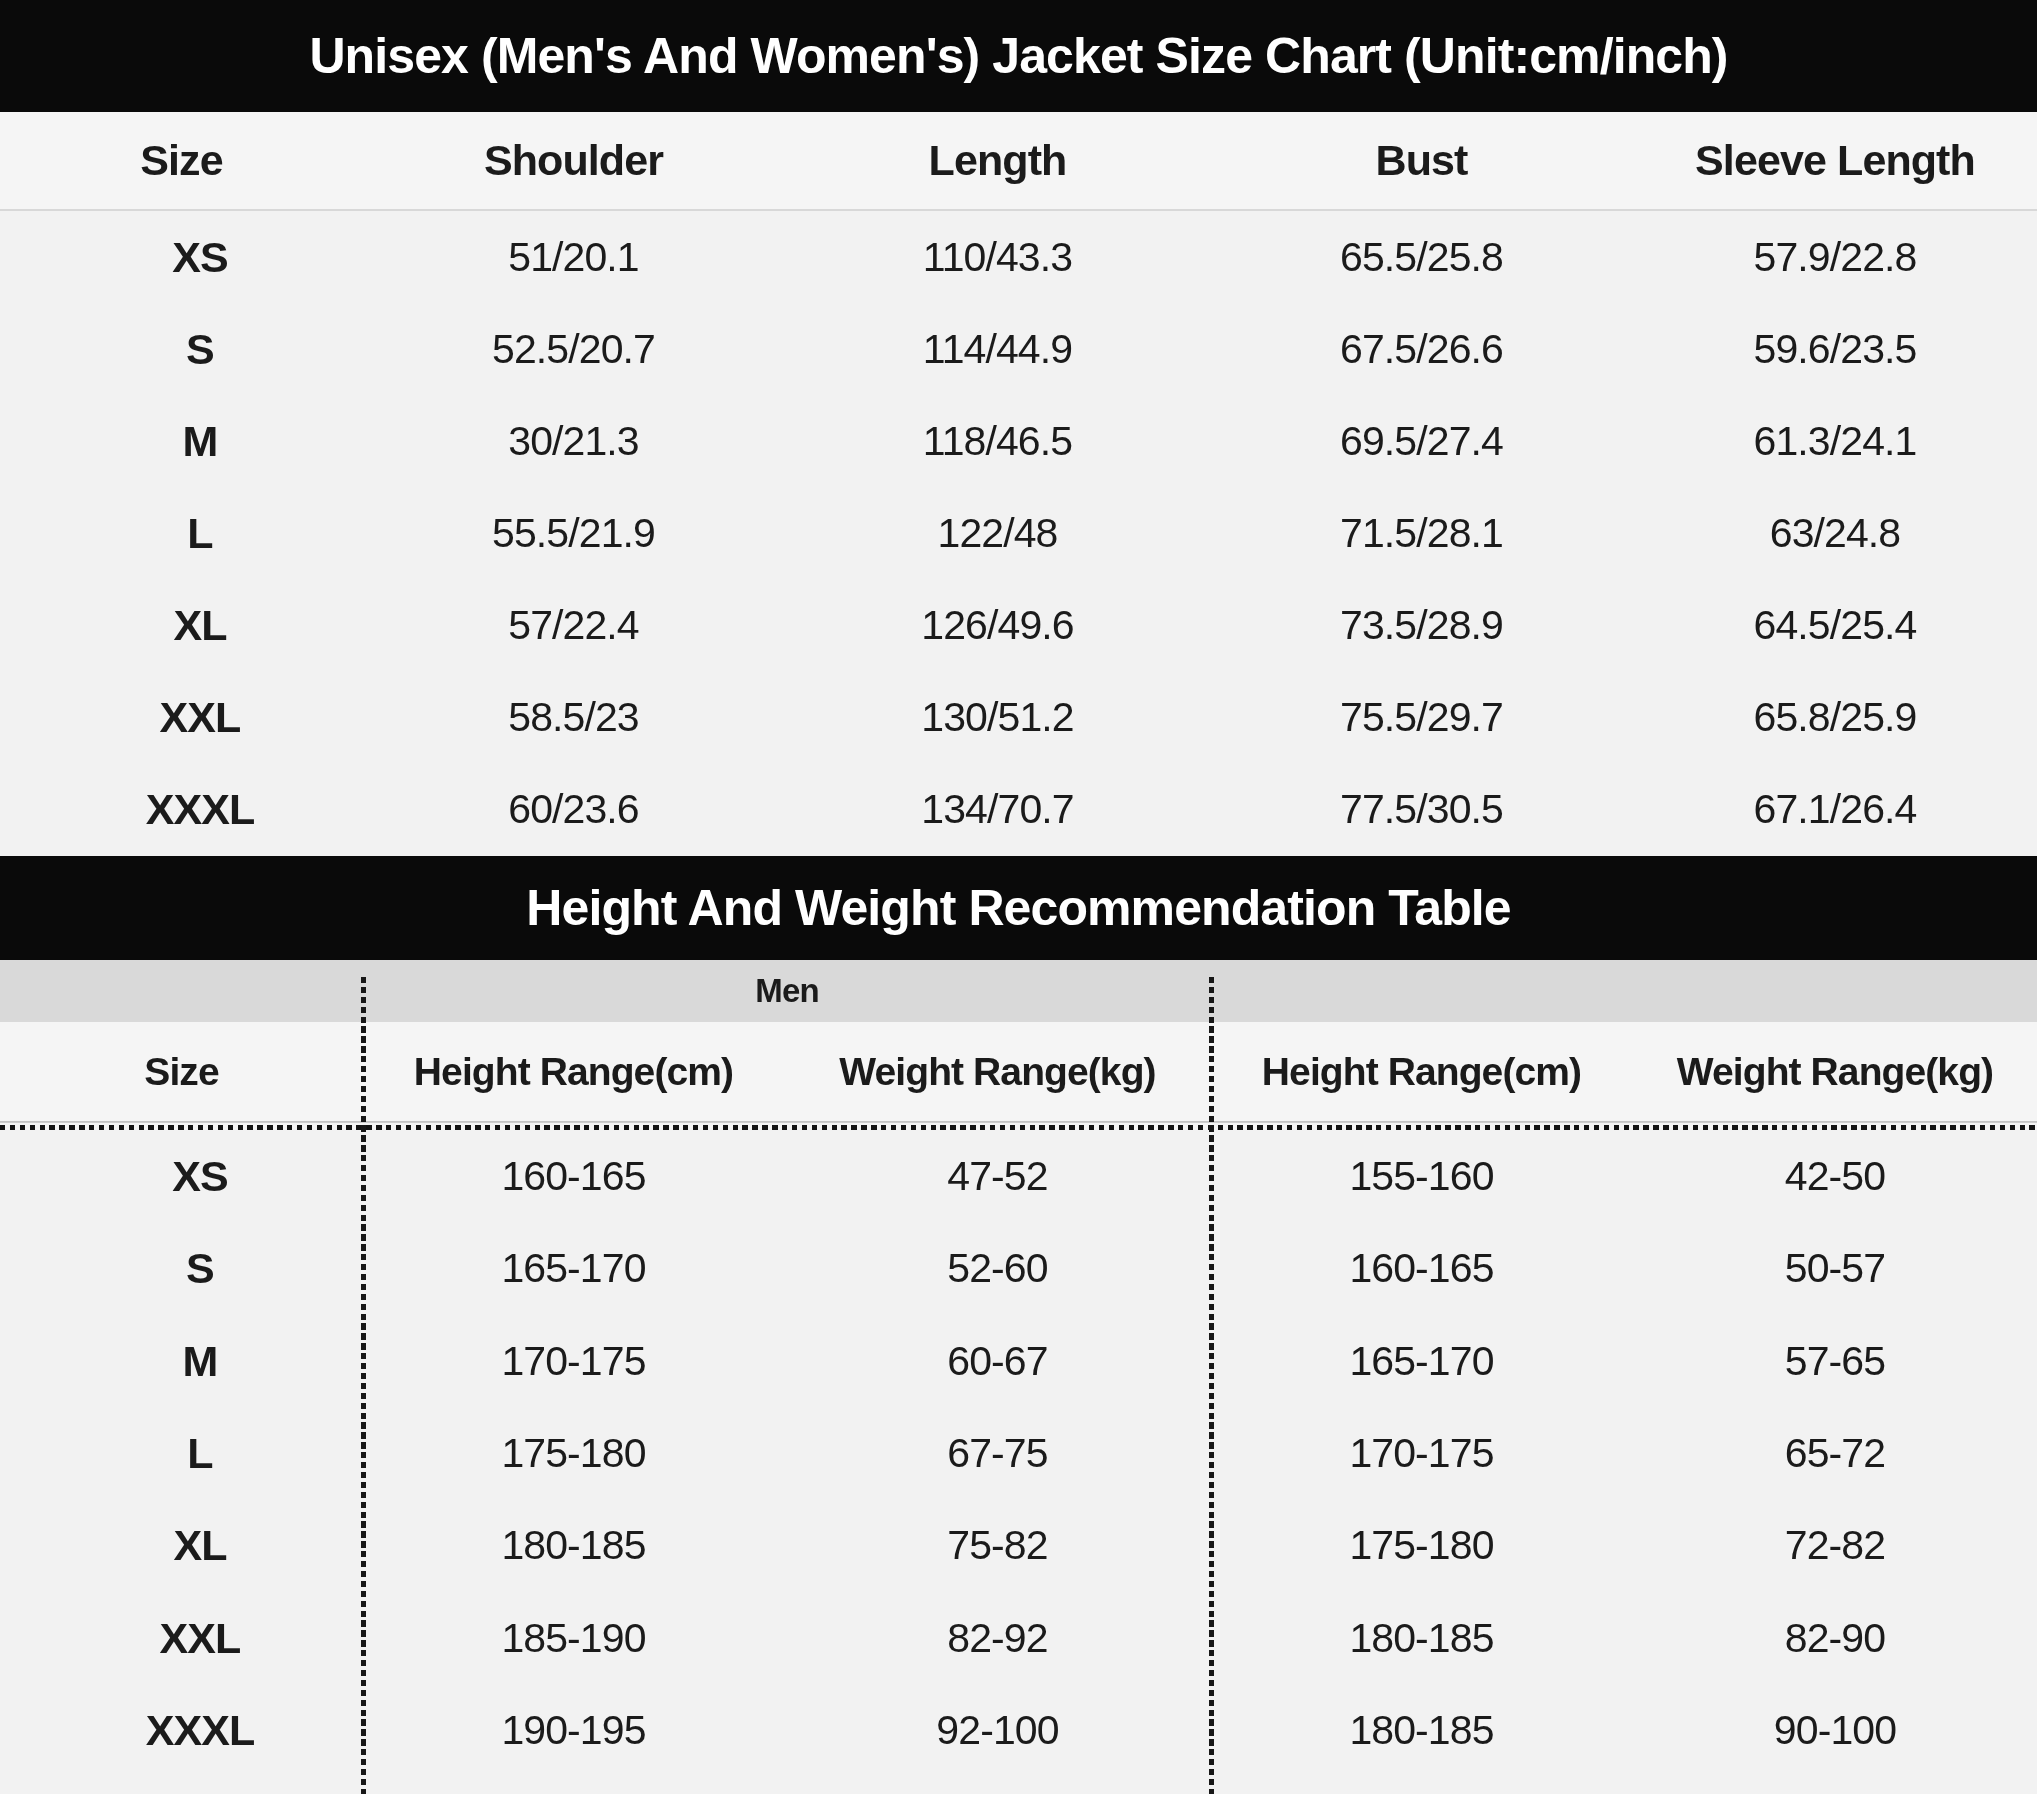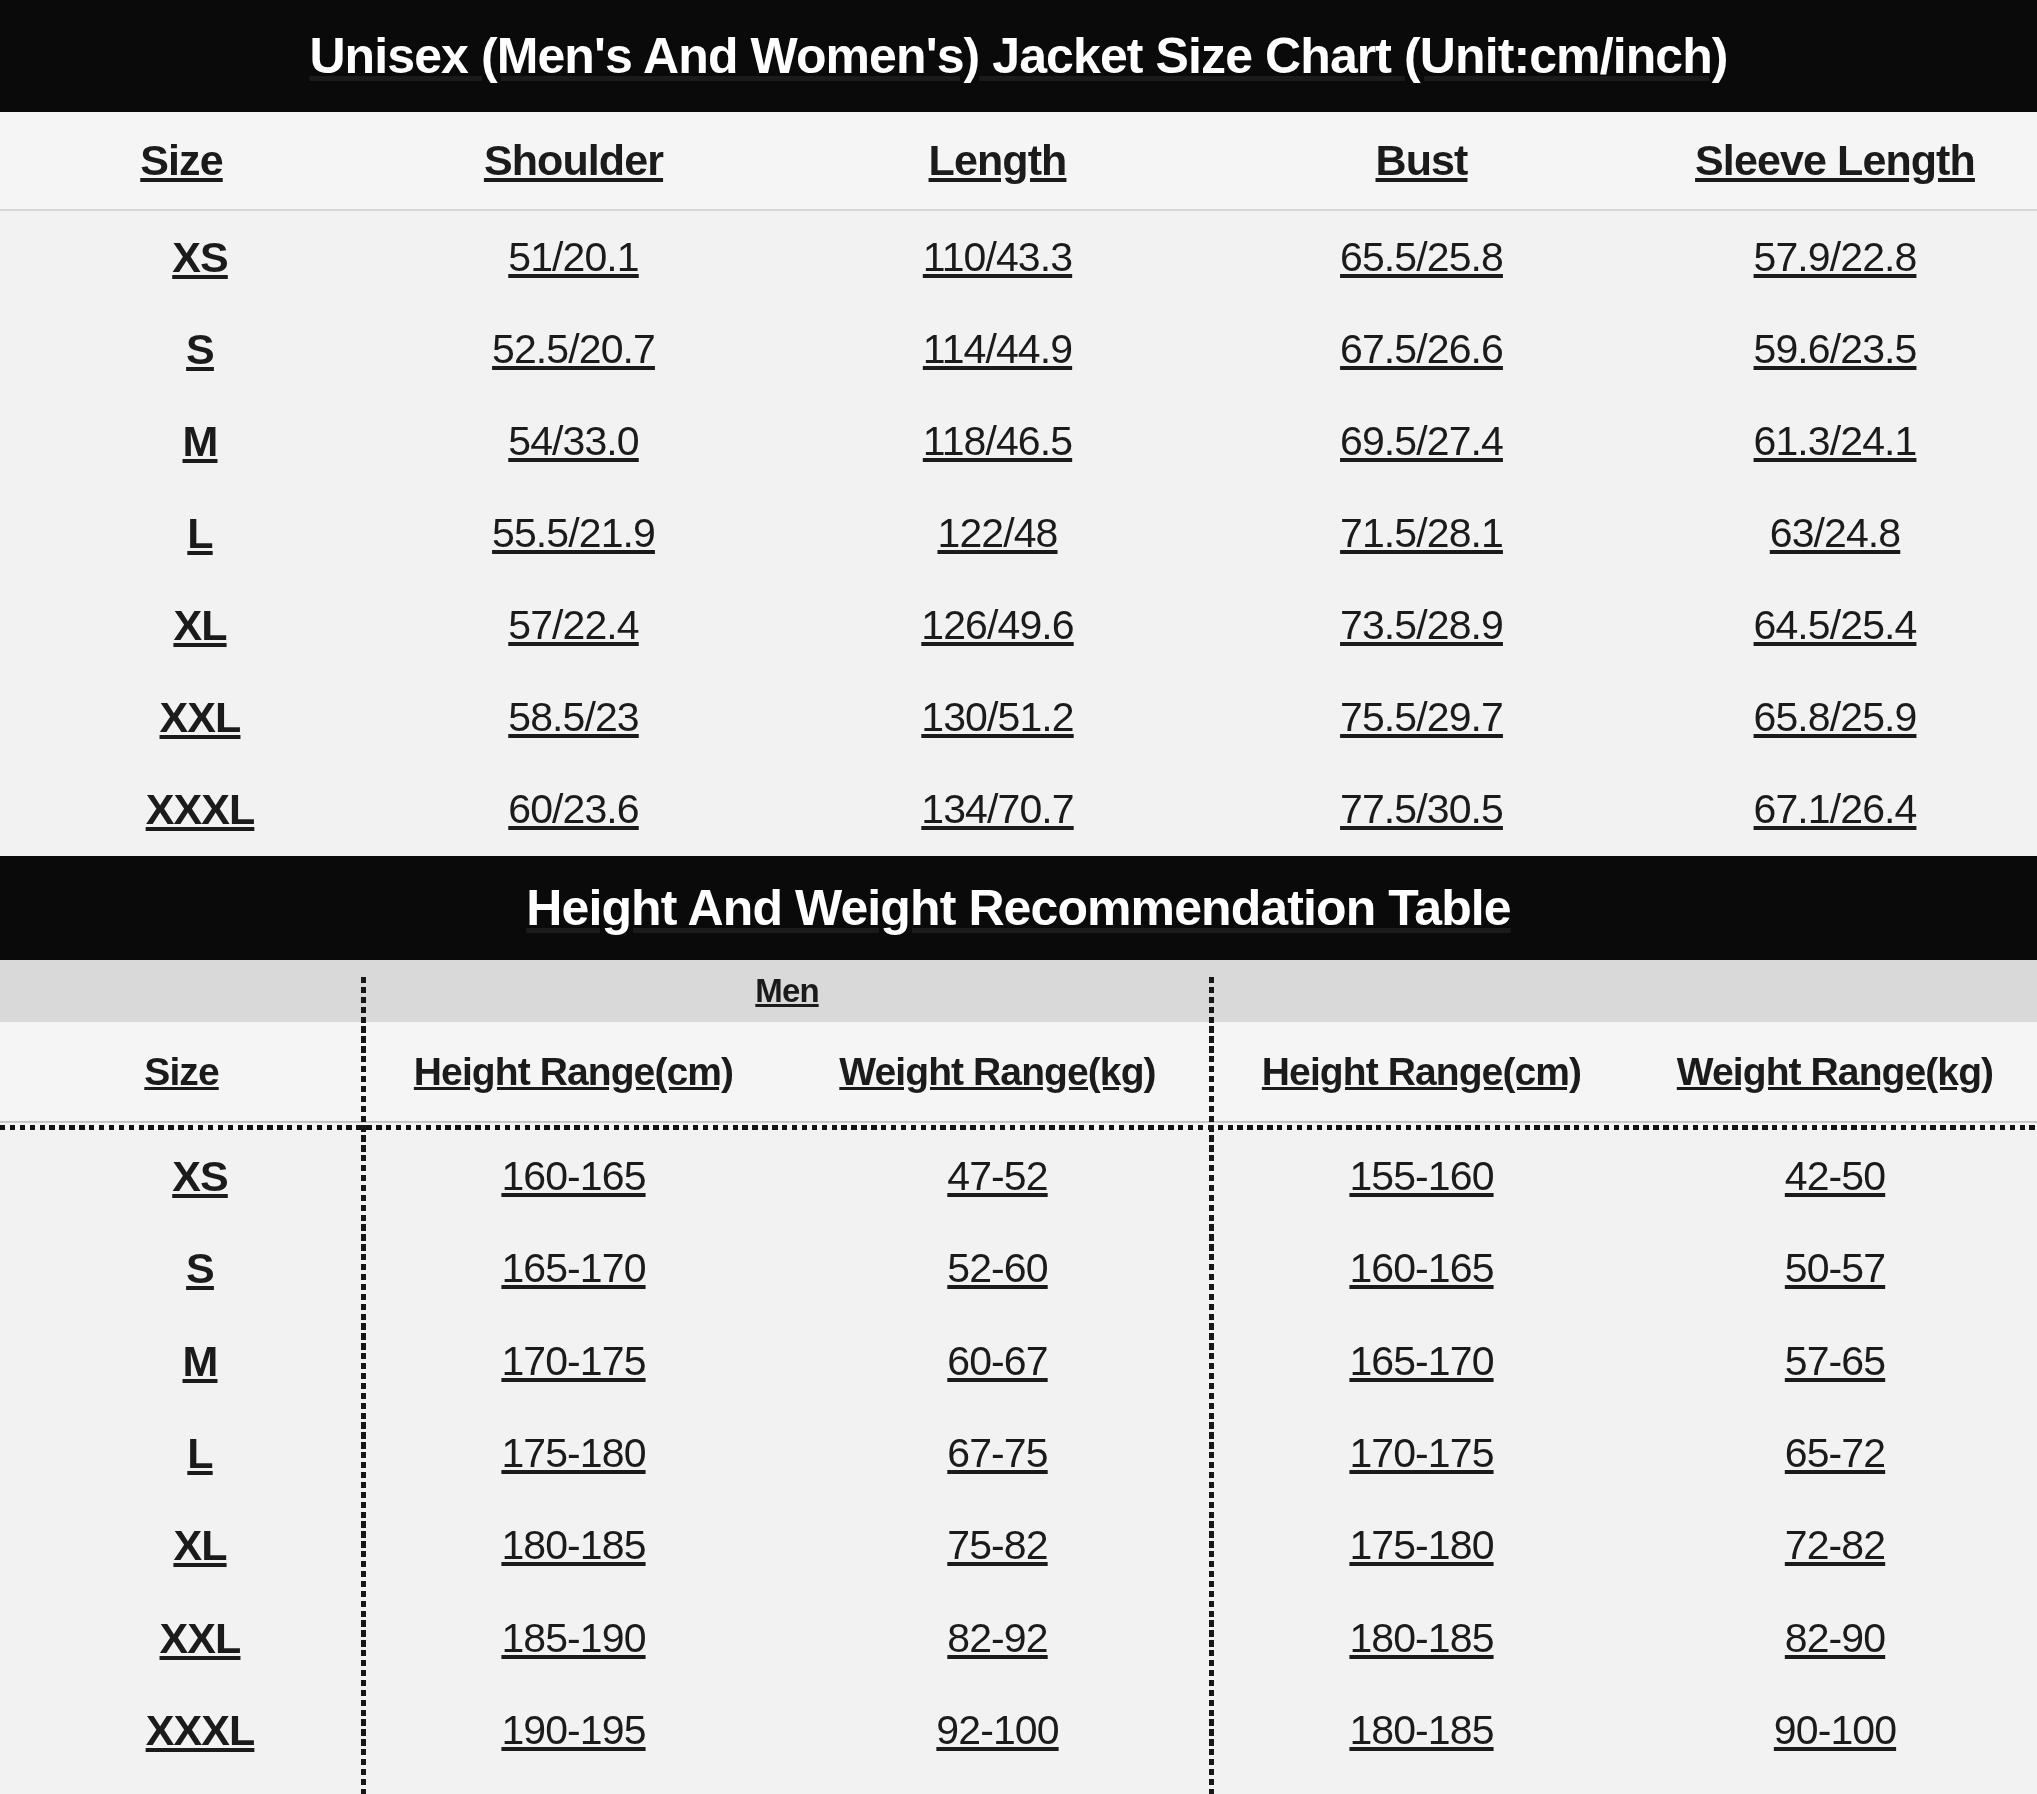--- a/index.html
+++ b/index.html
@@ -5,21 +5,20 @@
   * { box-sizing: border-box; margin: 0; padding: 0; }
   html, body { background: #ffffff; }
   .sheet {
     position: relative;
     width: 2037px;
     height: 1795px;
     background: #f2f2f2;
     font-family: "Liberation Sans", "DejaVu Sans", sans-serif;
     color: #1b1b1b;
     overflow: hidden;
-    text-decoration: underline;
   }
   .title-bar {
     background: #0a0a0a;
     color: #ffffff;
     display: flex;
     align-items: center;
     justify-content: center;
     font-weight: 700;
     font-size: 50px;
     letter-spacing: -0.9px;
@@ -122,21 +121,21 @@
     </div>
     <div class="trow">
       <div class="cell size-label">S</div>
       <div class="cell val">52.5/20.7</div>
       <div class="cell val">114/44.9</div>
       <div class="cell val">67.5/26.6</div>
       <div class="cell val">59.6/23.5</div>
     </div>
     <div class="trow">
       <div class="cell size-label">M</div>
-      <div class="cell val">54/33.0</div>
+      <div class="cell val">30/21.3</div>
       <div class="cell val">118/46.5</div>
       <div class="cell val">69.5/27.4</div>
       <div class="cell val">61.3/24.1</div>
     </div>
     <div class="trow">
       <div class="cell size-label">L</div>
       <div class="cell val">55.5/21.9</div>
       <div class="cell val">122/48</div>
       <div class="cell val">71.5/28.1</div>
       <div class="cell val">63/24.8</div>

